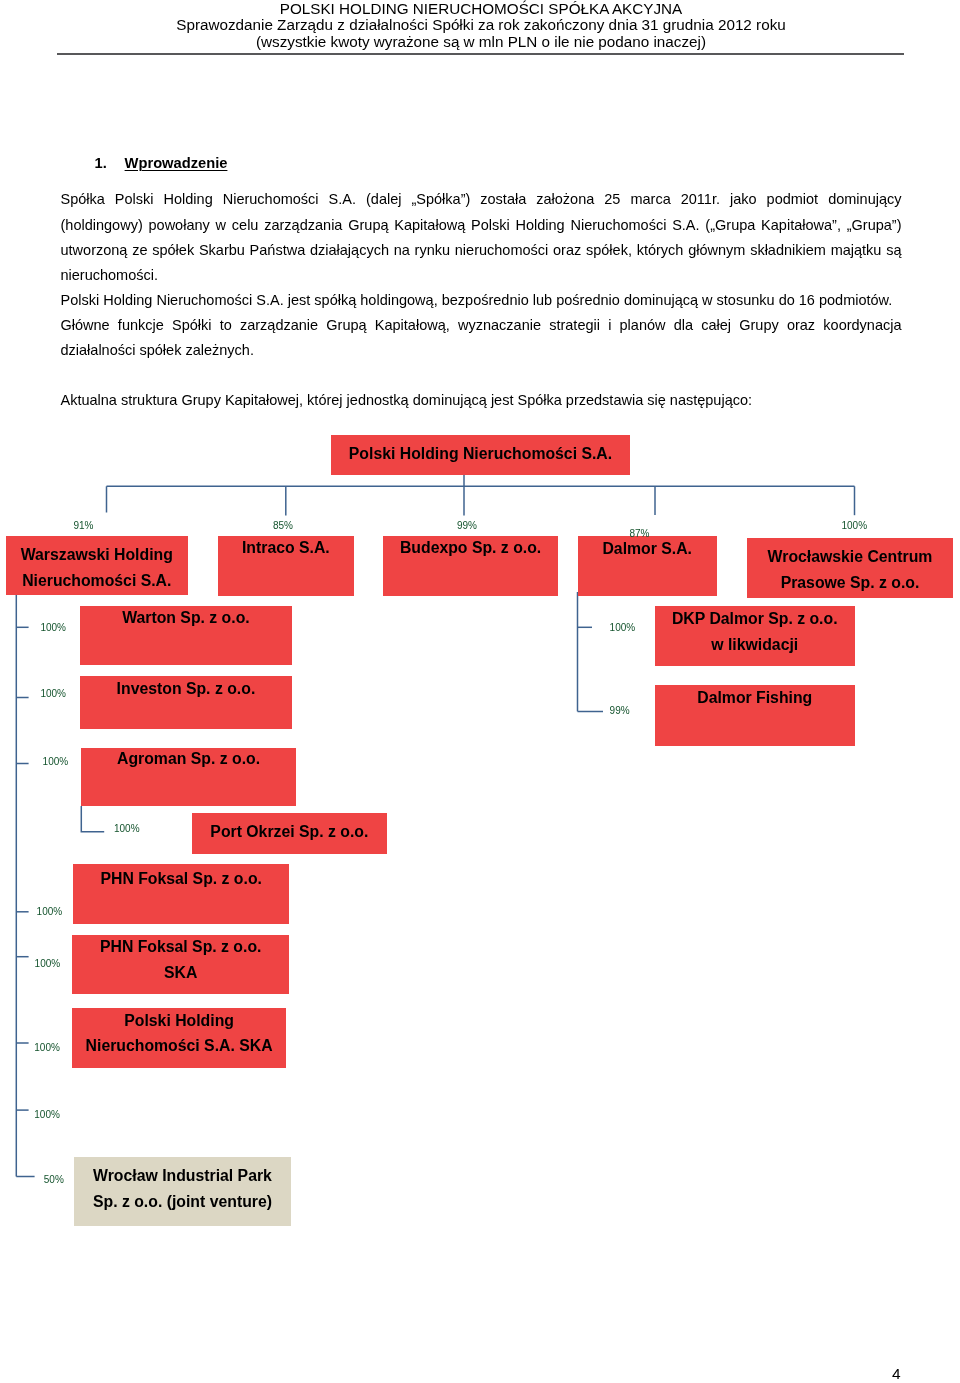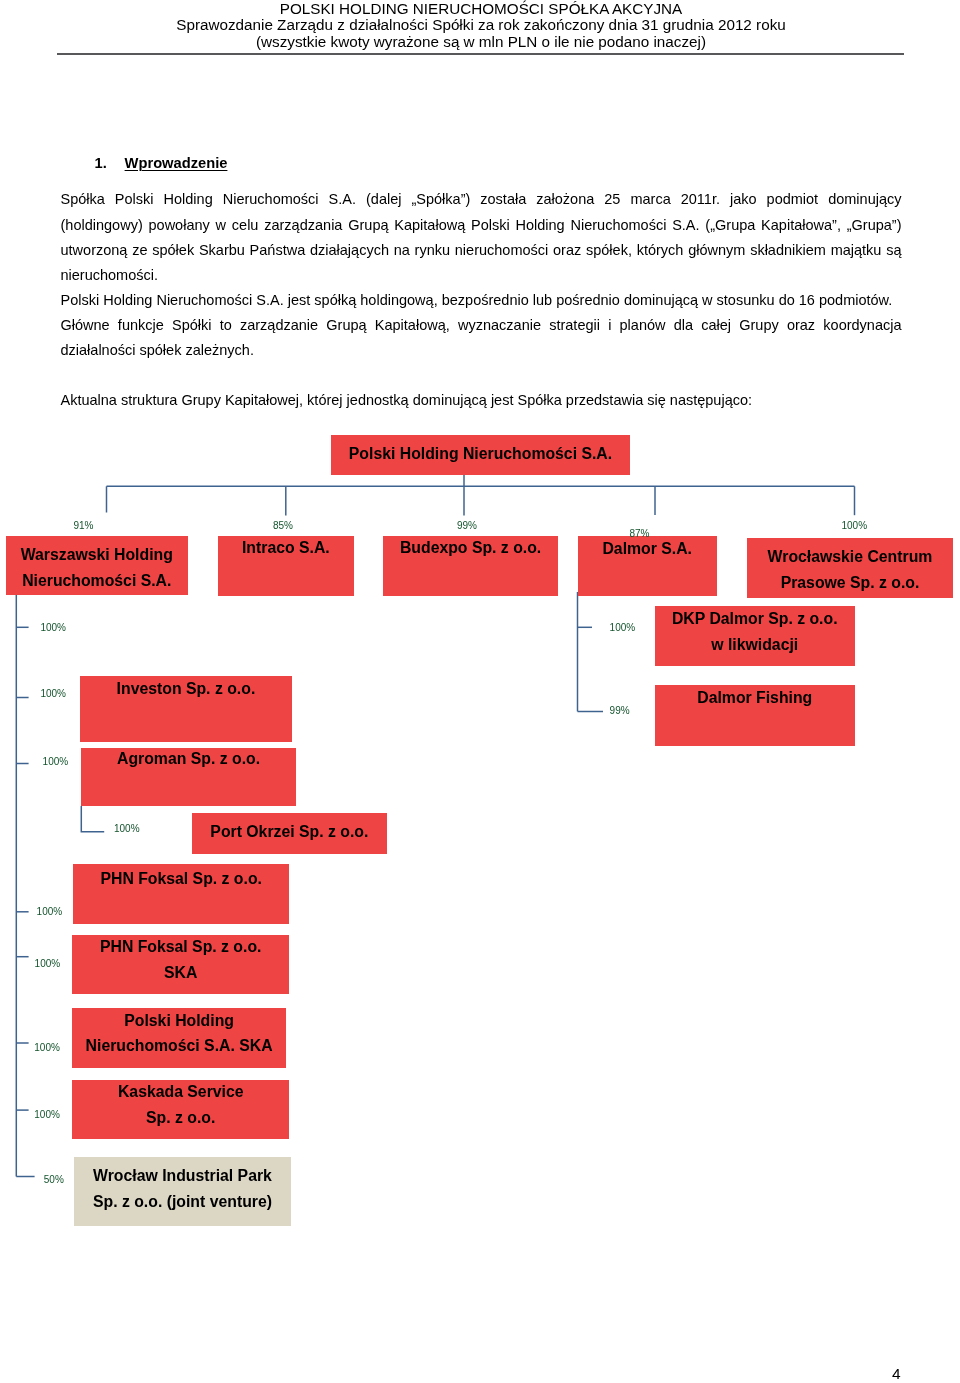--- a/index.html
+++ b/index.html
@@ -91,21 +91,24 @@
   </div>
   <div class="node one" style="left:383.1px;top:535.7px;width:175px;height:59.9px;">
     <div class="lbl" style="top:-0.7px"><span>Budexpo Sp. z o.o.</span><br><span></span></div>
   </div>
   <div class="node one" style="left:577.7px;top:535.7px;width:139.1px;height:59.9px;">
     <div class="lbl" style="top:-0.1px"><span>Dalmor S.A.</span><br><span></span></div>
   </div>
   <div class="node" style="left:746.9px;top:537.6px;width:206.2px;height:60.3px;">
     <div class="lbl" style="top:6.7px"><span>Wrocławskie Centrum</span><br><span>Prasowe Sp. z o.o.</span></div>
   </div>
-  <div class="node one" style="left:80.2px;top:676.2px;width:211.5px;height:66px;">
+  <div class="node one" style="left:80.2px;top:606.3px;width:211.5px;height:58.6px;">
+    <div class="lbl" style="top:-1.0px"><span>Warton Sp. z o.o.</span><br><span></span></div>
+  </div>
+  <div class="node one" style="left:80.2px;top:676.2px;width:211.5px;height:53px;">
     <div class="lbl" style="top:-0.1px"><span>Investon Sp. z o.o.</span><br><span></span></div>
   </div>
   <div class="node one" style="left:81.3px;top:747.5px;width:214.5px;height:58.5px;">
     <div class="lbl" style="top:-1.9px"><span>Agroman Sp. z o.o.</span><br><span></span></div>
   </div>
   <div class="node one" style="left:159.6px;top:813.0px;width:195.5px;height:41.2px;margin-left:32px;">
     <div class="lbl" style="top:6.1px"><span>Port Okrzei Sp. z o.o.</span><br><span></span></div>
   </div>
   <div class="node" style="left:655px;top:605.5px;width:199.5px;height:60.8px;">
     <div class="lbl" style="top:0.4px"><span>DKP Dalmor Sp. z o.o.</span><br><span>w likwidacji</span></div>
@@ -114,23 +117,20 @@
     <div class="lbl" style="top:-0.1px"><span>Dalmor Fishing</span><br><span></span></div>
   </div>
   <div class="node one" style="left:73px;top:864.1px;width:216.4px;height:60.2px;">
     <div class="lbl" style="top:1.5px"><span>PHN Foksal Sp. z o.o.</span><br><span></span></div>
   </div>
   <div class="node" style="left:72px;top:934.9px;width:217.4px;height:59.5px;">
     <div class="lbl" style="top:-0.6px"><span>PHN Foksal Sp. z o.o.</span><br><span>SKA</span></div>
   </div>
   <div class="node" style="left:72.1px;top:1007.8px;width:214px;height:59.9px;">
     <div class="lbl" style="top:-0.3px"><span>Polski Holding</span><br><span>Nieruchomości S.A. SKA</span></div>
-  </div>
-  <div class="node" style="left:72.1px;top:1080.0px;width:217.3px;height:59.2px;">
-    <div class="lbl" style="top:-1.2px"><span>Kaskada Service</span><br><span>Sp. z o.o.</span></div>
   </div>
   <div class="node light" style="left:74.2px;top:1157.3px;width:216.6px;height:68.5px;">
     <div class="lbl" style="top:5.5px"><span>Wrocław Industrial Park</span><br><span>Sp. z o.o. (joint venture)</span></div>
   </div>
   <div class="pct" style="left:58.0px;top:518.1px;width:51px;text-align:center;">91%</div>
   <div class="pct" style="left:257.5px;top:518.1px;width:51px;text-align:center;">85%</div>
   <div class="pct" style="left:441.4px;top:518.1px;width:51px;text-align:center;">99%</div>
   <div class="pct" style="left:614px;top:518.1px;width:51px;text-align:center;margin-top:8px;">87%</div>
   <div class="pct" style="left:828.8px;top:518.1px;width:51px;text-align:center;">100%</div>
   <div class="pct" style="left:40.4px;top:619.7px;width:37px;text-align:left;">100%</div>

